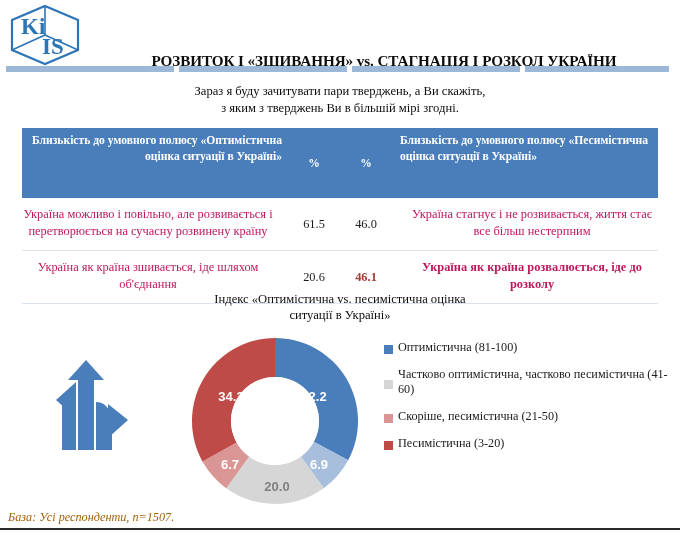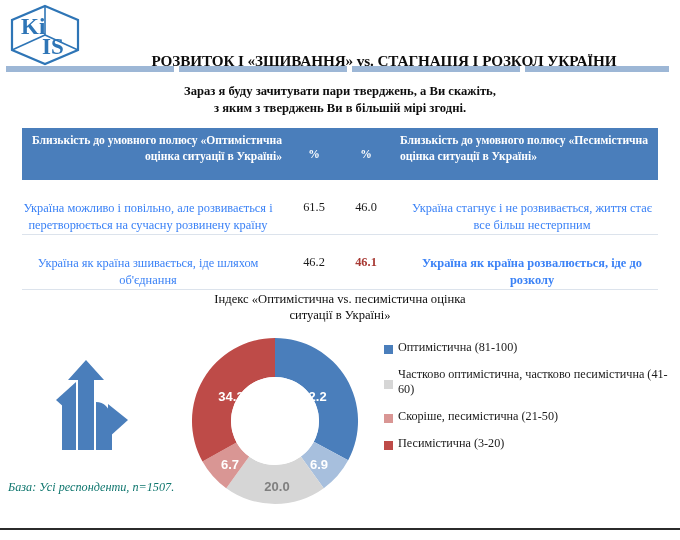--- a/index.html
+++ b/index.html
@@ -60,40 +60,40 @@
   .seg-3 { width: 168px; }
   .seg-4 { width: 144px; }
 
   
   .subtitle {
     position: absolute;
     top: 83px; left: 70px;
     width: 540px;
     text-align: center;
     font-family: "Liberation Serif", serif;
-    font-weight: bold;
+    font-weight: normal;
     font-size: 12.6px;
     line-height: 17px;
     color: #0d0d0d;
   }
 
   
   .table {
     position: absolute;
     top: 128px; left: 22px;
     width: 636px;
   }
   .trow {
     display: flex;
     align-items: stretch;
   }
   .thead {
     background: #4A7EBB;
     color: #ffffff;
-    height: 52px;
+    height: 70px;
   }
   .thead .cell-left,
   .thead .cell-right {
     font-weight: bold;
     font-size: 11.6px;
     line-height: 16px;
     padding-top: 5px;
     font-family: "Liberation Serif", serif;
   }
   .cell-left {
@@ -122,22 +122,22 @@
     color: #ffffff;
   }
   .tbody-row {
     border-bottom: 1px solid #DCE3EC;
     min-height: 52px;
   }
   .tbody-row .cell-left,
   .tbody-row .cell-right {
     font-size: 12.4px;
     line-height: 17px;
-    padding-top: 20px;
-    color: #3b82f6;
+    padding-top: 8px;
+    color: #be185d;
   }
   .tbody-row .cell-left { text-align: center; padding-right: 14px; }
   .tbody-row .cell-right { text-align: center; padding-left: 14px; }
   .row-2 .cell-right { font-weight: bold; }
   .pct-accent { color: #A83A34; font-weight: bold; }
 
   
   .chart-title {
     position: absolute;
     top: 291px; left: 120px;
@@ -187,25 +187,25 @@
 
   
   .footer-rule {
     position: absolute;
     left: 0; top: 528px;
     width: 680px; height: 2px;
     background: #2b2b2b;
   }
   .footer-note {
     position: absolute;
-    left: 8px; top: 480px;
+    left: 8px; top: 510px;
     font-family: "Liberation Serif", serif;
     font-style: italic;
     font-size: 12.2px;
-    color: #0f766e;
+    color: #a16207;
   }
 
   .slice-label {
     font-family: "Liberation Sans", sans-serif;
     font-weight: bold;
     font-size: 13px;
   }
 </style>
 </head>
 <body>
@@ -247,21 +247,21 @@
 
   <div class="trow tbody-row row-1">
     <div class="cell-left">Україна можливо і повільно, але розвивається і перетворюється на сучасну розвинену країну</div>
     <div class="cell-pct">61.5</div>
     <div class="cell-pct">46.0</div>
     <div class="cell-right">Україна стагнує і не розвивається, життя стає все більш нестерпним</div>
   </div>
 
   <div class="trow tbody-row row-2">
     <div class="cell-left">Україна як країна зшивається, іде шляхом об'єднання</div>
-    <div class="cell-pct">46.2</div>
+    <div class="cell-pct">20.6</div>
     <div class="cell-pct pct-accent">46.1</div>
     <div class="cell-right">Україна як країна розвалюється, іде до розколу</div>
   </div>
 
 </div>
 
 <div class="chart-title">
   <div>Індекс «Оптимістична vs. песимістична оцінка</div>
   <div>ситуації в Україні»</div>
 </div>

